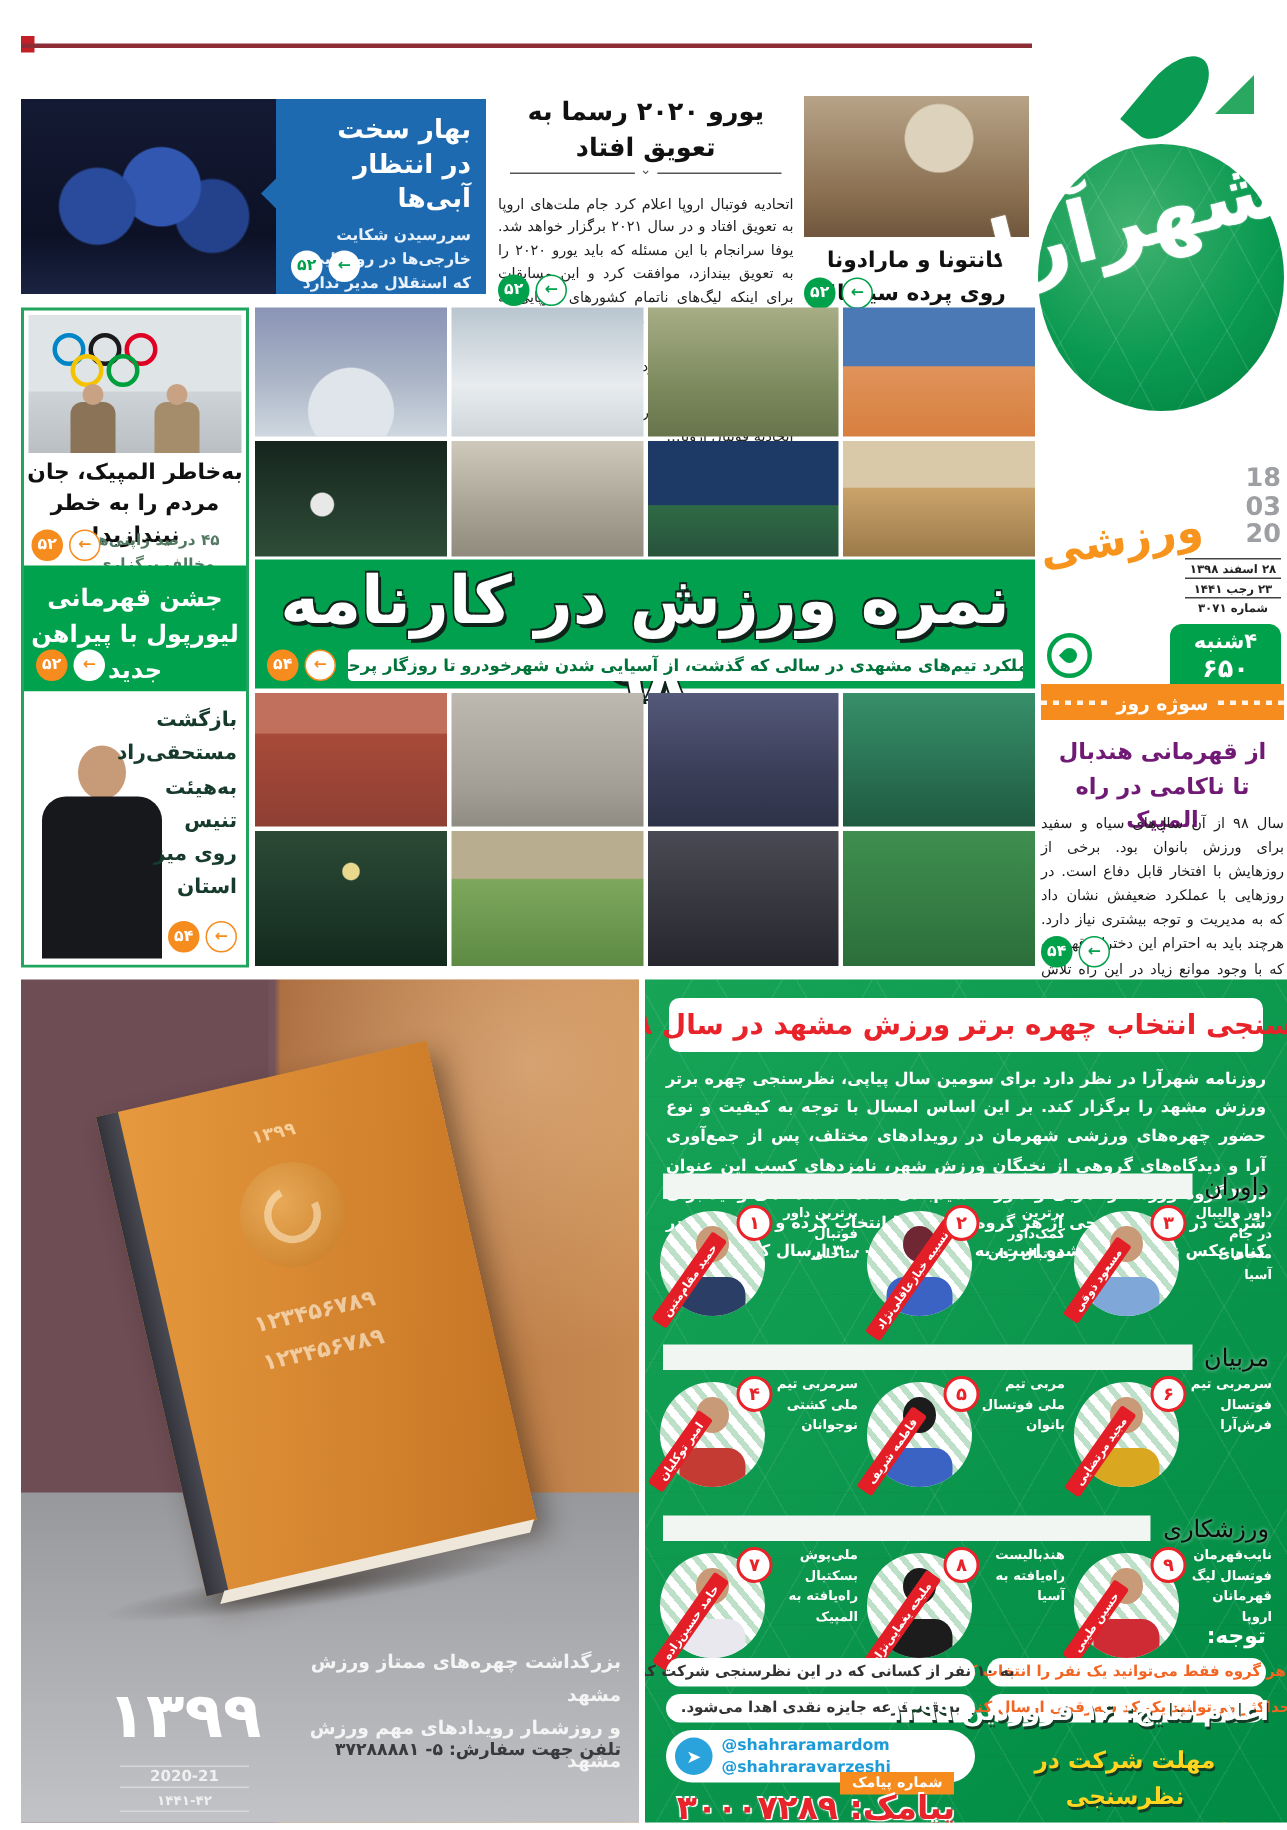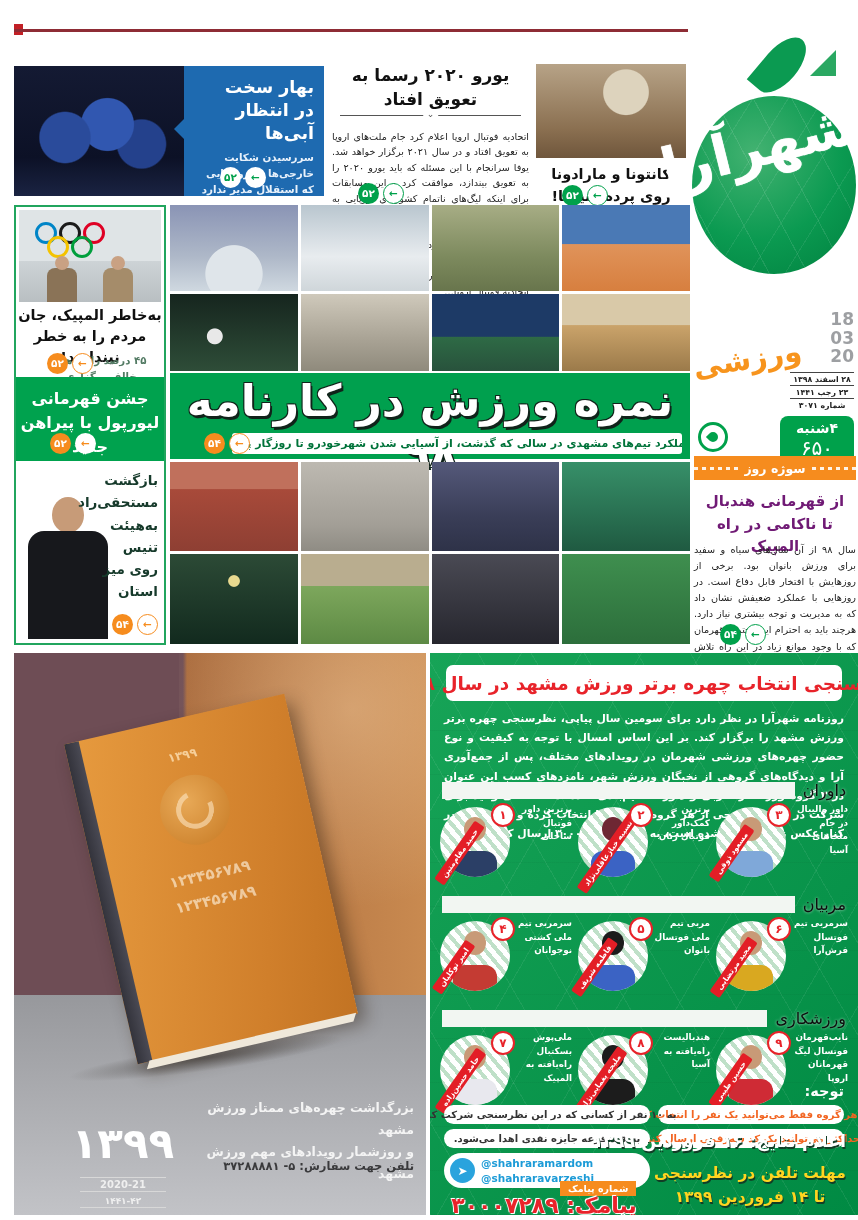--- a/index.html
+++ b/index.html
@@ -3,21 +3,21 @@
 <meta charset="utf-8">
 <style>
   html,body{margin:0;padding:0;background:#e9e9e9;}
   *{box-sizing:border-box;font-family:"DejaVu Sans",sans-serif;}
   #page{position:relative;width:858px;height:1220px;background:#fff;margin:0 auto;overflow:hidden;direction:rtl;}
   .abs{position:absolute;}
   
   .toprule{left:14px;top:29px;width:674px;height:3px;background:#8e2c35;}
   .topsq{left:14px;top:24px;width:9px;height:11px;background:#c22026;}
   
-  .bdgrow{display:flex;direction:ltr;gap:4px;align-items:center;margin-left:26px;}
+  .bdgrow{display:flex;direction:ltr;gap:4px;align-items:center;}
   .bdg{width:21px;height:21px;border-radius:50%;display:flex;align-items:center;justify-content:center;font-size:10.5px;font-weight:bold;line-height:1;}
   .fill-g{background:#00a14b;color:#fff;}
   .fill-o{background:#f68c1e;color:#fff;}
   .ring-g{background:#fff;color:#00a14b;border:1.5px solid #00a14b;}
   .ring-o{background:#fff;color:#f68c1e;border:1.5px solid #f68c1e;}
   .on-dark{background:#fff;color:#00a14b;border:none;}
   
   .ph-esteghlal{left:14px;top:66px;width:170px;height:130px;background:radial-gradient(circle at 30% 55%,#2a4b9b 0 18%,transparent 19%),radial-gradient(circle at 55% 45%,#3157b0 0 22%,transparent 23%),radial-gradient(circle at 75% 60%,#24418c 0 16%,transparent 17%),linear-gradient(180deg,#141a33,#0c1126 70%,#1a2342);}
   .bluebox{left:184px;top:66px;width:140px;height:130px;background:#1e6ab0;padding:10px 10px 8px;}
   .bluebox .tail{position:absolute;left:-10px;top:52px;width:0;height:0;border-top:11px solid transparent;border-bottom:11px solid transparent;border-right:11px solid #1e6ab0;}
@@ -87,21 +87,21 @@
   .shard{position:absolute;left:118px;top:26px;width:26px;height:26px;background:#2aa862;clip-path:polygon(0 100%,100% 0,100% 100%);}
   .logo-word{position:absolute;left:0;top:86px;width:164px;text-align:center;color:#fff;font-size:56px;font-weight:bold;transform:rotate(-14deg);text-shadow:0 0 1px #fff;z-index:2;}
   .logo-sub{position:absolute;left:2px;top:318px;width:108px;text-align:center;color:#f7941d;font-size:29px;font-weight:bold;transform:rotate(-9deg);letter-spacing:1px;}
   .gdate{position:absolute;right:4px;top:286px;width:60px;text-align:right;color:#9d9fa2;font-size:17px;font-weight:bold;line-height:1.1;direction:ltr;}
   .dlines{position:absolute;right:4px;top:348px;width:64px;}
   .dlines div{border-top:1px solid #444;font-size:7.8px;font-weight:bold;color:#222;text-align:center;padding:1.5px 0;white-space:nowrap;}
   .pin{position:absolute;right:130px;top:398px;width:30px;height:30px;border-radius:50%;background:#fff;border:3px solid #00a14b;}
   .pin::after{content:"";position:absolute;left:7px;top:7px;width:10px;height:10px;border-radius:50% 50% 50% 0;background:#00a14b;transform:rotate(45deg);}
   .daybox{position:absolute;right:4px;top:392px;width:74px;height:54px;background:#00a14b;border-radius:8px;color:#fff;text-align:center;padding-top:4px;}
   .daybox .d1{font-size:14px;font-weight:bold;line-height:1.2;}
-  .daybox .d2{font-size:20px;font-weight:normal;line-height:1.1;}
+  .daybox .d2{font-size:17px;font-weight:bold;line-height:1.1;}
   .topicbar{position:absolute;left:2px;top:432px;width:162px;height:24px;background:#f68c1e;color:#fff;font-size:12.5px;font-weight:bold;display:flex;align-items:center;justify-content:center;gap:6px;}
   .topicbar i{flex:1;height:3px;background:repeating-linear-gradient(90deg,#fff 0 4px,transparent 4px 8px);opacity:.9;}
   .lead-title{position:absolute;left:0;top:466px;width:100%;margin:0;text-align:center;font-size:15px;color:#701a75;line-height:1.5;}
   .lead-body{position:absolute;left:2px;top:518px;width:162px;margin:0;font-size:9.7px;color:#1c1c1c;text-align:justify;line-height:1.66;}
   .lead-badges{position:absolute;left:2px;top:598px;}
   
   .bookad{left:14px;top:653px;width:412px;height:562px;background:linear-gradient(90deg,#6e4d55 0 41%,#a96a3c 42%,#c98a50);overflow:hidden;}
   .bookad .glow{position:absolute;right:0;top:0;width:60%;height:50%;background:radial-gradient(circle at 70% 20%,rgba(255,225,185,.35),transparent 70%);}
   .bookad .floor{position:absolute;left:0;bottom:0;width:100%;height:220px;background:linear-gradient(180deg,#97989c,#c2c3c7);}
   .bookad .shadow{position:absolute;left:52px;top:392px;width:280px;height:26px;background:radial-gradient(ellipse at center,rgba(30,25,20,.45),transparent 70%);transform:rotate(-8deg);}
@@ -437,20 +437,20 @@
     <div class="tg">
       <span class="ic">➤</span>
       <span class="hnd">
         <span>@shahraramardom</span><br>
         <span>@shahraravarzeshi</span>
       </span>
     </div>
 
     <div class="results">اعلام نتایج: ۱۶ فروردین ۱۳۹۹</div>
     <div class="deadline">
-      <span>مهلت تلفن در نظرسنجی</span><br>
+      <span>مهلت شرکت در نظرسنجی</span><br>
       <span>تا ۱۴ فروردین ۱۳۹۹</span>
     </div>
     <div class="smstag">شماره پیامک</div>
     <div class="smsnum">پیامک: ۳۰۰۰۷۲۸۹</div>
   </div>
 
 </div>
 
 </body></html>

